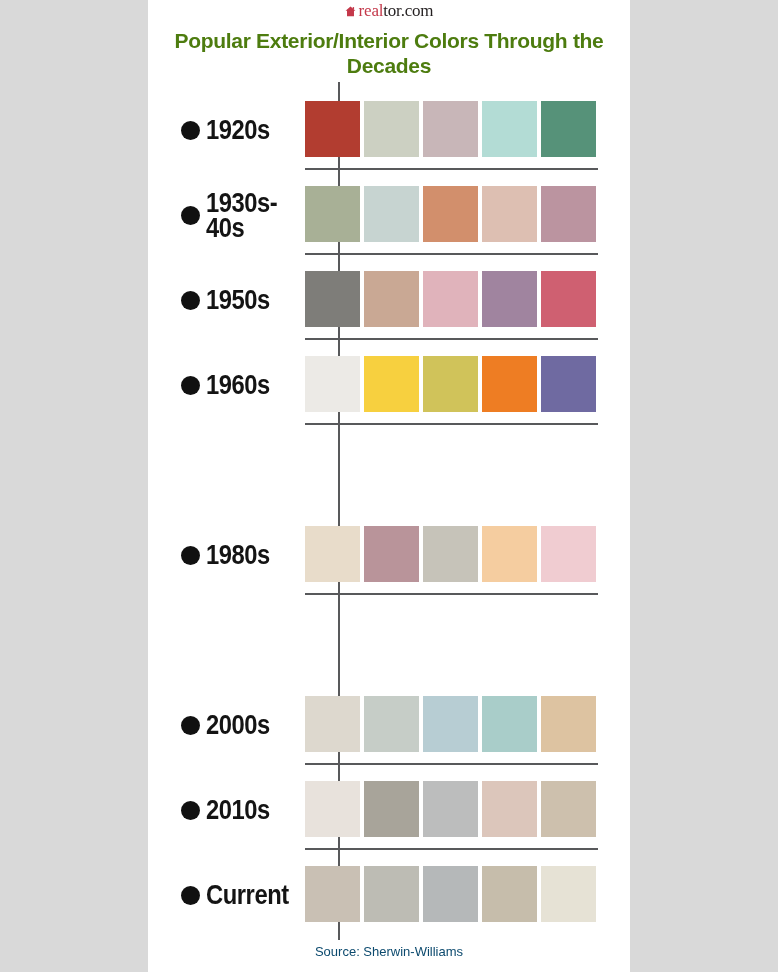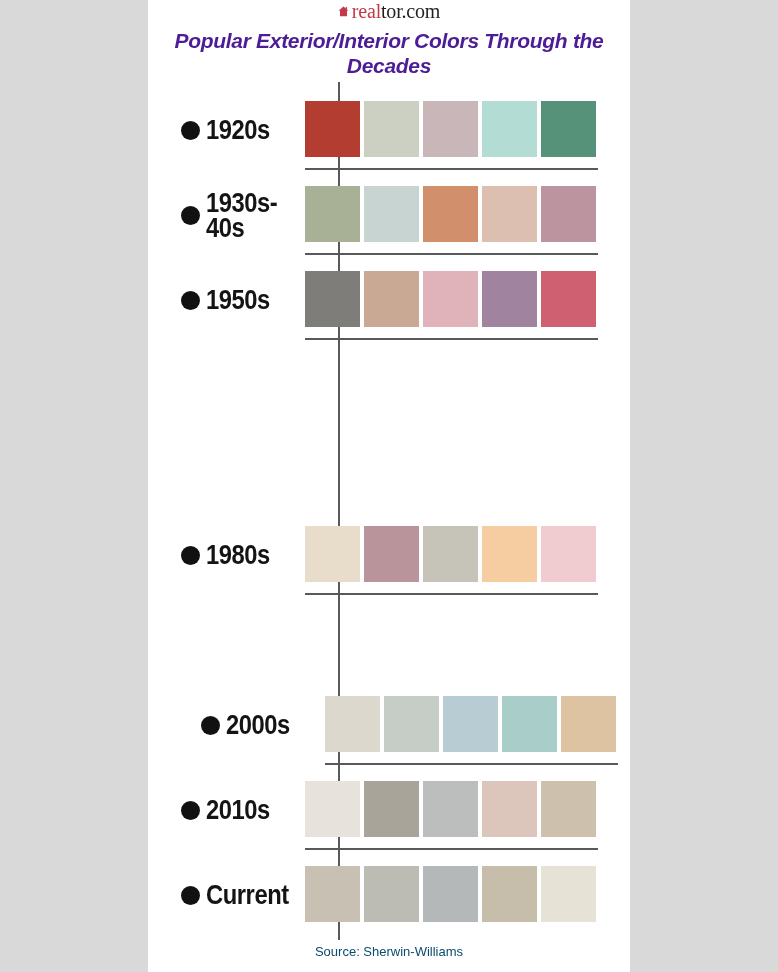--- a/index.html
+++ b/index.html
@@ -43,40 +43,39 @@
     justify-content: center;
     gap: 3px;
   }
   #brand-house {
     display: block;
     width: 11px;
     height: 11px;
   }
   #brand-text {
     font-family: "Liberation Serif", serif;
-    font-size: 20px;
+    font-size: 17px;
     letter-spacing: -0.2px;
     color: #231f20;
     white-space: nowrap;
   }
   #brand-text .accent { color: #c4384a; }
 
   #title {
     position: absolute;
     left: 0;
     top: 28px;
     width: 482px;
     text-align: center;
     font-family: "Liberation Sans", sans-serif;
     font-weight: bold;
     font-size: 21px;
     line-height: 25px;
     letter-spacing: -0.3px;
-    color: #4c1d95;
-    font-style: italic;
+    color: #4d7c0f;
   }
 
   
   #axis-line {
     position: absolute;
     left: 190px;
     top: 82px;
     width: 2px;
     height: 858px;
     background: #58595b;
@@ -210,33 +209,45 @@
           <div class="row-label">1950s</div>
           <div class="swatches">
             <div class="swatch" title="#7e7d79" style="background: rgb(126, 125, 121);"></div>
             <div class="swatch" title="#c9a894" style="background: rgb(201, 168, 148);"></div>
             <div class="swatch" title="#e0b3bb" style="background: rgb(224, 179, 187);"></div>
             <div class="swatch" title="#a0849f" style="background: rgb(160, 132, 159);"></div>
             <div class="swatch" title="#cf6071" style="background: rgb(207, 96, 113);"></div>
           </div>
           <div class="row-rule"></div>
         </div>
+        <div class="row" style="top: 343px;">
+          <div class="row-dot"></div>
+          <div class="row-label">1960s</div>
+          <div class="swatches">
+            <div class="swatch" title="#eceae6" style="background: rgb(236, 234, 230);"></div>
+            <div class="swatch" title="#f7d03f" style="background: rgb(247, 208, 63);"></div>
+            <div class="swatch" title="#d0c35a" style="background: rgb(208, 195, 90);"></div>
+            <div class="swatch" title="#ee7d23" style="background: rgb(238, 125, 35);"></div>
+            <div class="swatch" title="#6f6aa1" style="background: rgb(111, 106, 161);"></div>
+          </div>
+          <div class="row-rule"></div>
+        </div>
         <div class="row" style="top: 513px;">
           <div class="row-dot"></div>
           <div class="row-label">1980s</div>
           <div class="swatches">
             <div class="swatch" title="#e8dcca" style="background: rgb(232, 220, 202);"></div>
             <div class="swatch" title="#b9949a" style="background: rgb(185, 148, 154);"></div>
             <div class="swatch" title="#c6c3b9" style="background: rgb(198, 195, 185);"></div>
             <div class="swatch" title="#f5cda0" style="background: rgb(245, 205, 160);"></div>
             <div class="swatch" title="#f0ccd1" style="background: rgb(240, 204, 209);"></div>
           </div>
           <div class="row-rule"></div>
         </div>
-        <div class="row" style="top: 683px; margin-left: 20px;">
+        <div class="row" style="top: 683px;">
           <div class="row-dot"></div>
           <div class="row-label">2000s</div>
           <div class="swatches">
             <div class="swatch" title="#ddd8ce" style="background: rgb(221, 216, 206);"></div>
             <div class="swatch" title="#c6cdc7" style="background: rgb(198, 205, 199);"></div>
             <div class="swatch" title="#b7cdd3" style="background: rgb(183, 205, 211);"></div>
             <div class="swatch" title="#a9cdc9" style="background: rgb(169, 205, 201);"></div>
             <div class="swatch" title="#ddc3a1" style="background: rgb(221, 195, 161);"></div>
           </div>
           <div class="row-rule"></div>

